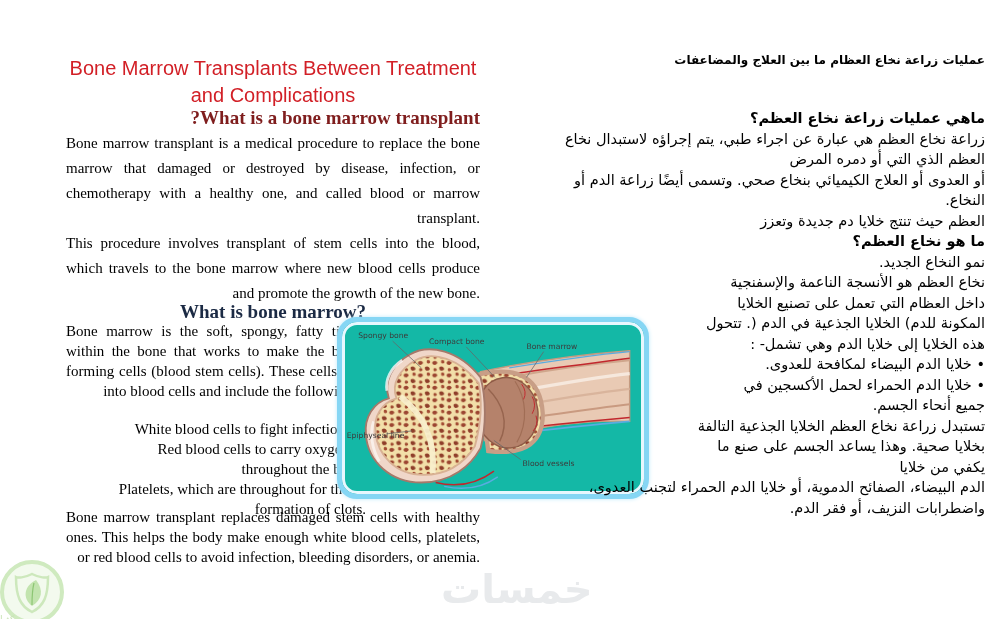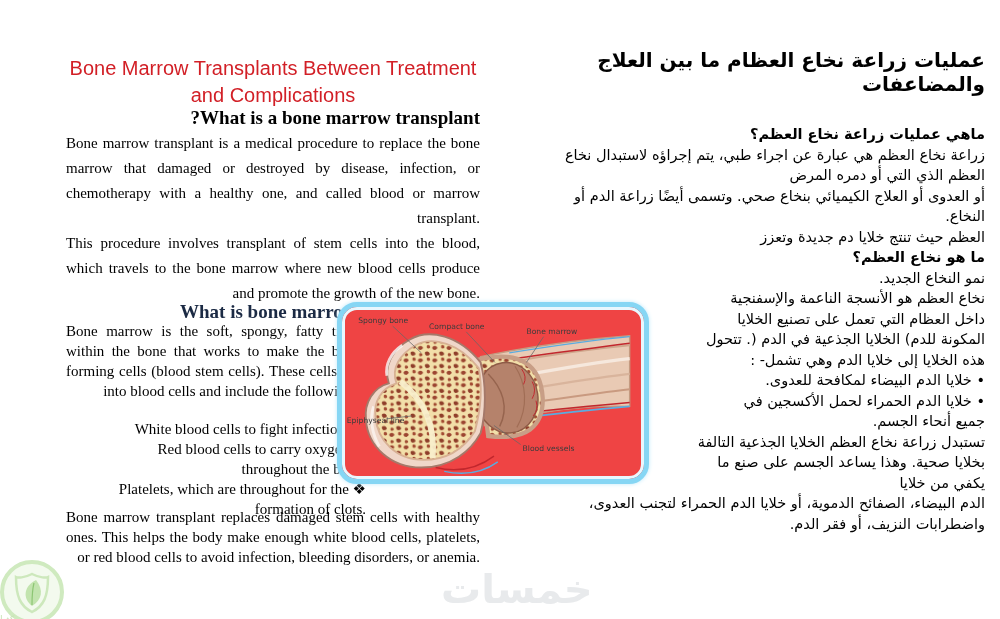--- a/index.html
+++ b/index.html
@@ -7,45 +7,45 @@
        font-family:"Liberation Serif", serif;color:#000;}
 
   .page{position:absolute;inset:0;width:1000px;height:619px;background:#fff;}
 
   
   .en-col{position:absolute;left:66px;top:55px;width:414px;height:560px;}
   .en-title{position:absolute;top:0;left:0;width:414px;text-align:center;
             font-family:"Liberation Sans", sans-serif;font-weight:normal;
             font-size:20px;line-height:27px;color:#d21f26;}
   .en-h1{position:absolute;top:52px;left:0;width:414px;text-align:right;
-         font-weight:bold;font-size:19px;color:#000000;}
+         font-weight:bold;font-size:19px;color:#7f1d1d;}
   .en-p1{position:absolute;top:76px;left:0;width:414px;font-size:15px;line-height:25px;
          text-align:justify;text-align-last:right;}
   .en-p2{position:absolute;top:176px;left:0;width:414px;font-size:15px;line-height:25px;
          text-align:justify;text-align-last:right;}
   .en-h2{position:absolute;top:246px;left:0;width:300px;text-align:right;
          font-weight:bold;font-size:19px;color:#1b2a44;}
   .en-narrow{position:absolute;top:266px;left:0;width:300px;font-size:15px;line-height:20px;
              text-align:justify;text-align-last:right;}
   .en-bullets{position:absolute;top:364px;left:0;width:300px;font-size:15px;line-height:20px;}
   .b-line{text-align:right;}
   .en-final{position:absolute;top:452px;left:0;width:414px;font-size:15px;line-height:20px;
             text-align:justify;text-align-last:right;}
 
   
   .ar-col{position:absolute;top:48px;right:15px;width:455px;direction:rtl;
           font-family:"DejaVu Sans", sans-serif;}
-  .ar-title{font-weight:bold;font-size:20px;line-height:24px;text-align:right;color:#000;}
-  .ar-lines{margin-top:28px;}
+  .ar-title{font-weight:bold;font-size:12px;line-height:24px;text-align:right;color:#000;}
+  .ar-lines{margin-top:36px;}
   .ar-line{font-size:14.5px;line-height:20.5px;text-align:right;color:#000;}
   .ar-line.bold{font-weight:bold;}
 
   
-  .fig-frame{position:absolute;left:337px;top:302px;width:312px;height:182px;
-             box-sizing:border-box;background:#ef4444;border:5px solid #701a75;
+  .fig-frame{position:absolute;left:337px;top:317px;width:312px;height:182px;
+             box-sizing:border-box;background:#14b8a6;border:5px solid #701a75;
              border-radius:20px;box-shadow:0 0 4px #bfe9fa, inset 0 0 0 3px #e8f7fe;}
   .fig-frame svg{display:block;width:100%;height:100%;}
   .fig-label{font-family:"DejaVu Sans", sans-serif;font-size:8px;fill:#3c3c3c;}
 
   
   .wm-khamsat{position:absolute;left:441px;top:566px;font-family:"DejaVu Sans", sans-serif;
               font-weight:bold;font-size:40px;color:#e8eaec;direction:rtl;}
   .wm-logo{position:absolute;left:-8px;top:556px;}
   .wm-logo-text{font-family:"DejaVu Sans", sans-serif;font-size:9px;fill:#c8e2b4;}
 </style>

